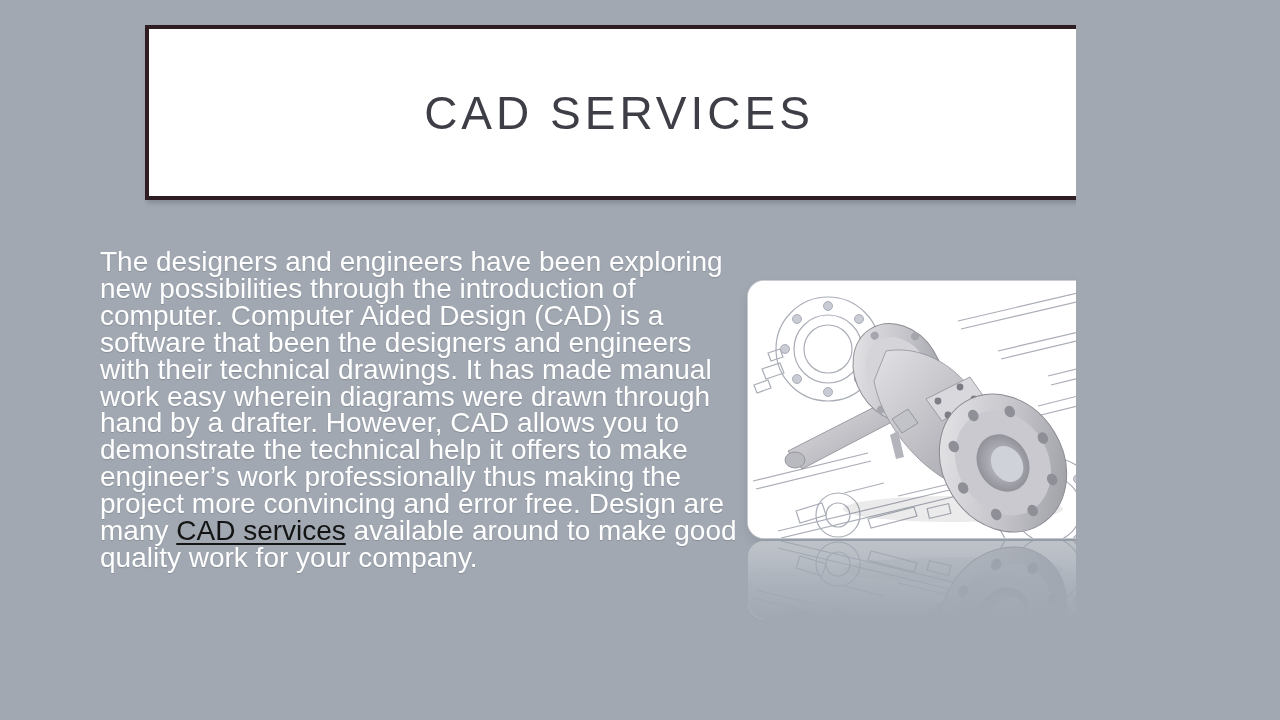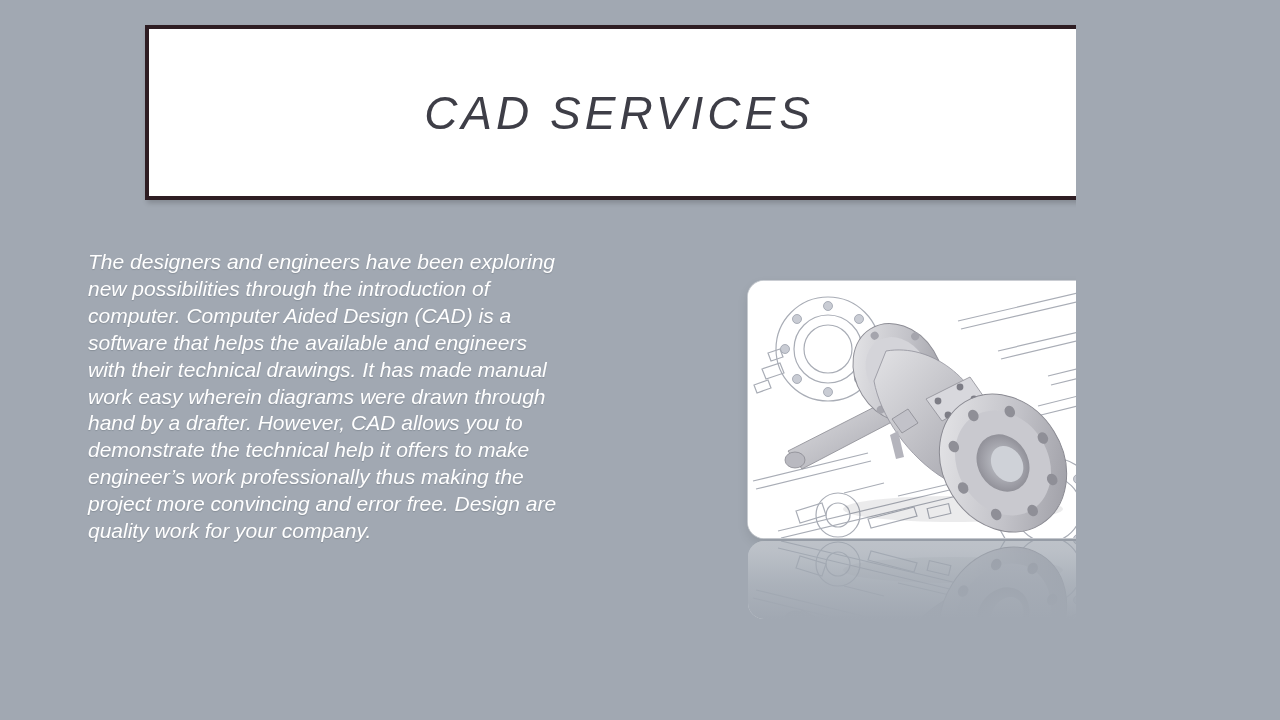--- a/index.html
+++ b/index.html
@@ -7,21 +7,20 @@
     padding: 0;
     background: #a1a8b2;
     font-family: "Liberation Sans", sans-serif;
   }
   .slide {
     position: relative;
     width: 1076px;
     height: 720px;
     background: #a1a8b2;
     overflow: hidden;
-    font-style: italic;
   }
 
   
   .title-box {
     position: absolute;
     left: 145px;
     top: 25px;
     width: 948px;
     height: 175px;
     background: #ffffff;
@@ -37,25 +36,25 @@
     font-size: 46px;
     font-weight: 400;
     letter-spacing: 4px;
     color: #3e3e47;
     white-space: nowrap;
   }
 
   
   .body-text {
     position: absolute;
-    left: 88px;
+    left: 100px;
     top: 249px;
     width: 620px;
     color: #ffffff;
-    font-size: 21px;
+    font-size: 28px;
     line-height: 26.9px;
     text-shadow: 0 1px 1px rgba(90,96,106,0.35);
   }
   .body-text .line { white-space: nowrap; }
   .body-text .link {
     color: #141414;
     text-decoration: underline;
     text-underline-offset: 3px;
     text-shadow: none;
     cursor: pointer;
@@ -119,27 +118,28 @@
 <div class="slide">
 
   <div class="title-box">
     <h1>CAD SERVICES</h1>
   </div>
 
   <div class="body-text">
     <div class="line">The designers and engineers have been exploring</div>
     <div class="line">new possibilities through the introduction of</div>
     <div class="line">computer. Computer Aided Design (CAD) is a</div>
-    <div class="line">software that helps the available and engineers</div>
+    <div class="line">software that been the designers and engineers</div>
     <div class="line">with their technical drawings. It has made manual</div>
     <div class="line">work easy wherein diagrams were drawn through</div>
     <div class="line">hand by a drafter. However, CAD allows you to</div>
     <div class="line">demonstrate the technical help it offers to make</div>
     <div class="line">engineer’s work professionally thus making the</div>
     <div class="line">project more convincing and error free. Design are</div>
+    <div class="line"><span>many </span><span class="link">CAD services</span><span> available around to make good</span></div>
     <div class="line">quality work for your company.</div>
   </div>
 
   <div class="valve-figure">
     <svg id="valve-svg" width="392" height="257" viewBox="0 0 392 257" xmlns="http://www.w3.org/2000/svg">
       <defs>
         <linearGradient id="metalA" x1="0" y1="0" x2="1" y2="1">
           <stop offset="0" stop-color="#ececee"></stop>
           <stop offset="0.55" stop-color="#c2c2c8"></stop>
           <stop offset="1" stop-color="#94949c"></stop>

